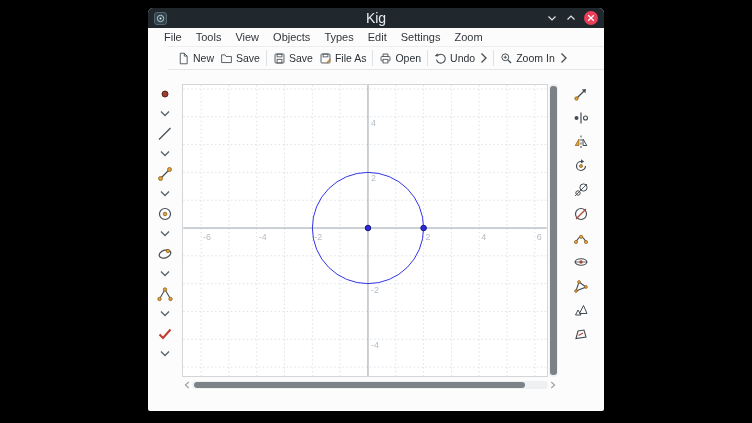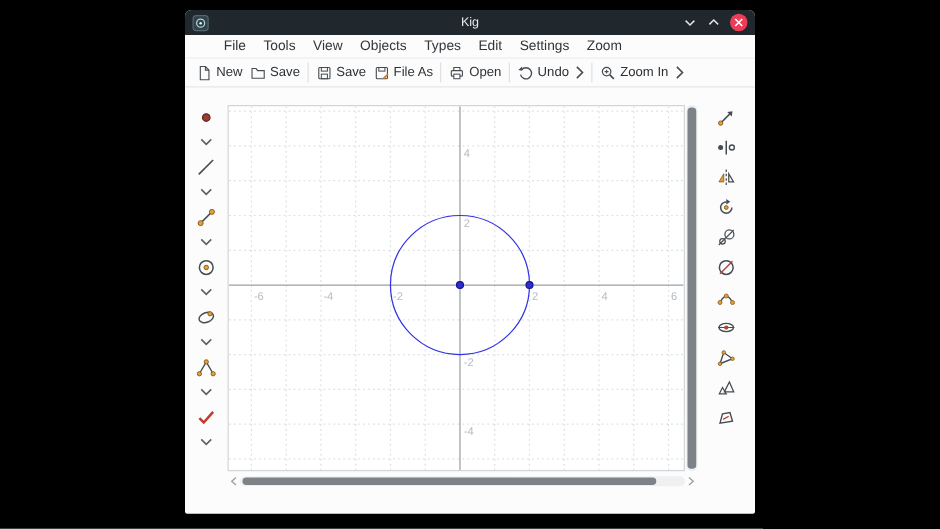--- a/index.html
+++ b/index.html
@@ -7,37 +7,37 @@
   body { background:#000; position:relative; overflow:hidden;
          font-family:"Liberation Sans", sans-serif; color:#2b3136; }
 
   .window { position:absolute; left:148px; top:8px; width:456px; height:403px;
             background:#fcfcfc; border-radius:5px 5px 2px 2px; overflow:hidden; }
 
   
   .titlebar { position:relative; height:20px; background:#20282d;
               display:flex; align-items:center; padding:0 6px; }
   .tb-title { position:absolute; left:0; right:0; text-align:center;
-              color:#e8ebed; font-size:10px; }
+              color:#e8ebed; font-size:14px; }
   .app-icon { width:13px; height:13px; border-radius:3px; background:#33414a;
               border:1px solid #53656f; display:flex; align-items:center; justify-content:center; z-index:2; }
   .tb-controls { margin-left:auto; display:flex; align-items:center; gap:7px; z-index:2; }
   .tb-btn { width:12px; height:12px; display:flex; align-items:center; justify-content:center; }
   .tb-close { width:14px; height:14px; border-radius:50%; background:#e93d58;
               display:flex; align-items:center; justify-content:center; }
 
   
-  .menubar { height:18px; display:flex; align-items:center; padding:0 24px;
+  .menubar { height:18px; display:flex; align-items:center; padding:0 9px;
              background:#fcfcfc; font-size:11px; color:#31363b; }
   .menu-item { padding:1px 7px; border-radius:2px; }
 
   
   .toolbar { height:24px; display:flex; align-items:center; padding:0 6px;
              background:#fcfcfc; border-top:1px solid #eceeef; border-bottom:1px solid #e4e6e8;
-             white-space:nowrap; overflow:hidden; }
+             white-space:nowrap; overflow:hidden;margin-left:20px; }
   .tbtn { display:flex; align-items:center; gap:3px; padding:3px; font-size:10.5px;
           color:#2b3136; border-radius:3px; background:transparent; border:none;
           font-family:"Liberation Sans", sans-serif; }
   .ti { width:13px; height:13px; display:block; }
   .tsep { width:1px; height:16px; background:#dee1e3; margin:0 3px; flex:0 0 1px; }
   .tchev { display:flex; align-items:center; padding:3px 2px; }
 
   
   .dock-left { position:absolute; left:0; top:66px; bottom:0; width:34px;
                display:flex; flex-direction:column; align-items:center;

